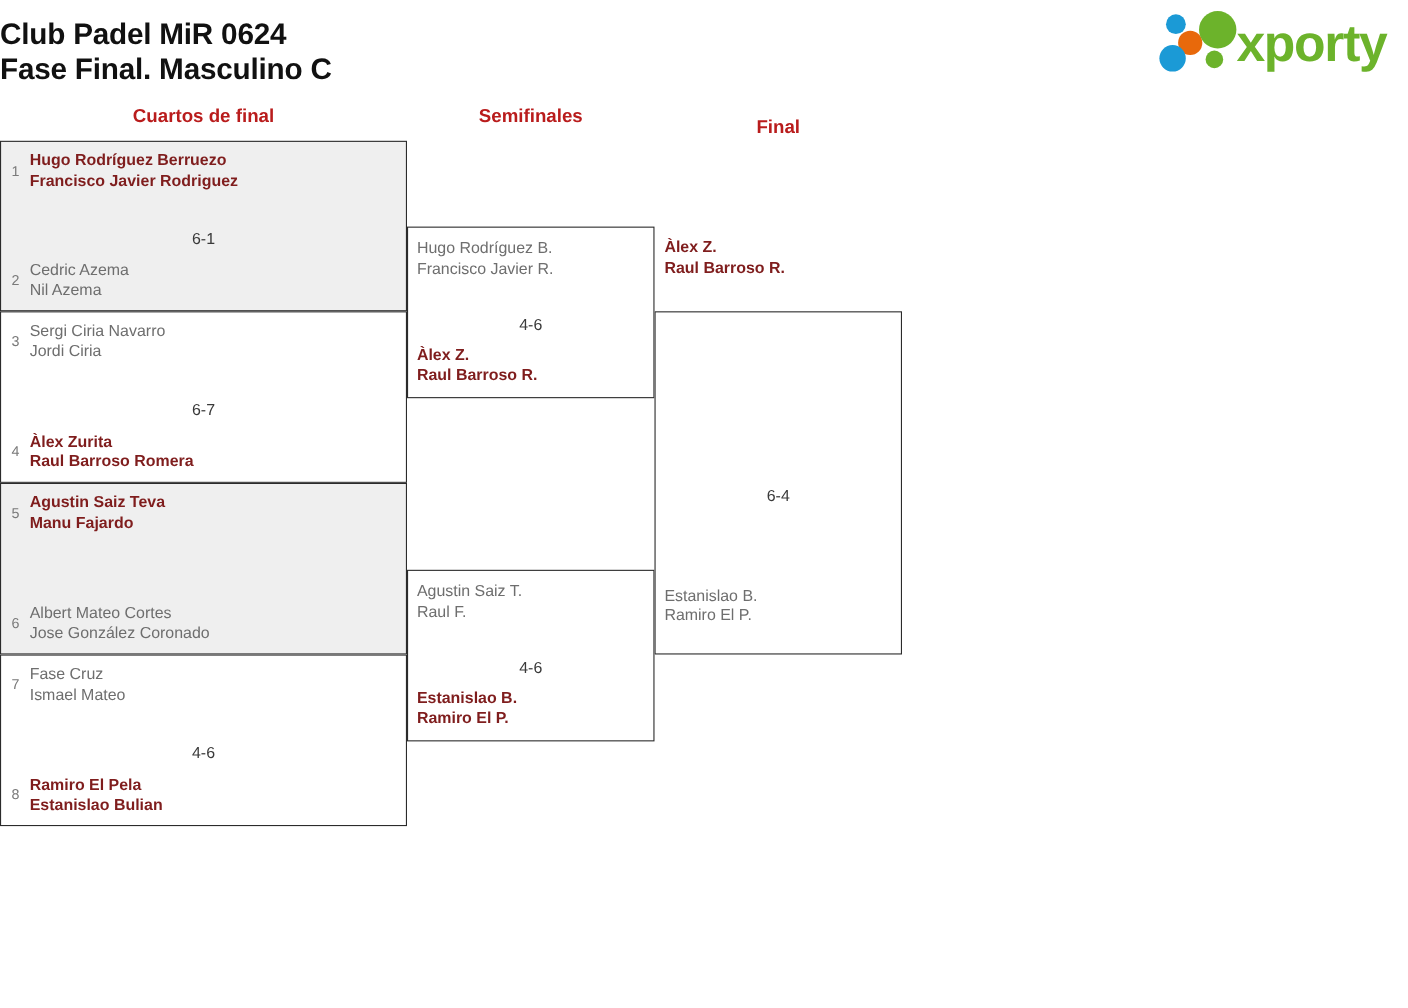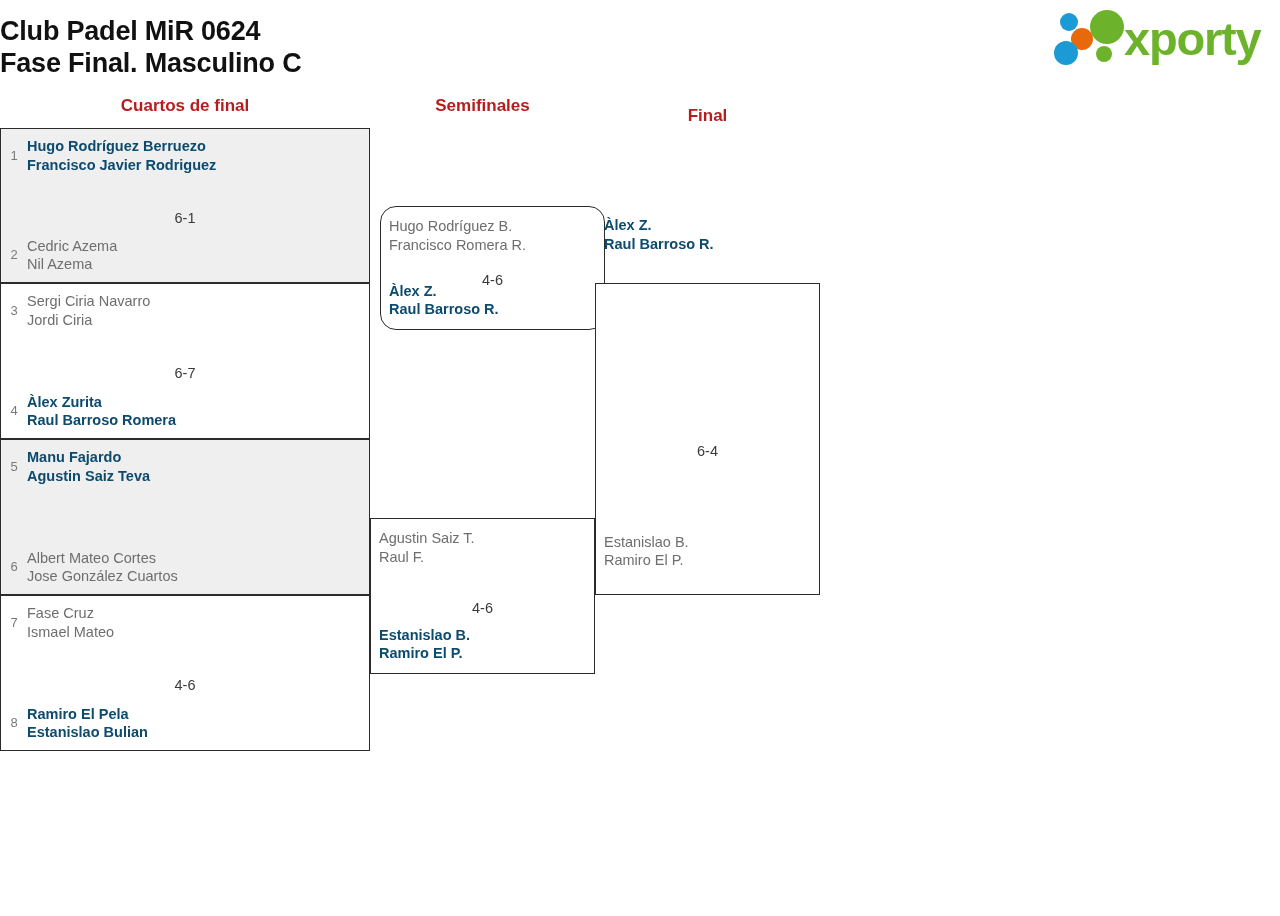--- a/index.html
+++ b/index.html
@@ -87,21 +87,21 @@
     padding-left: 26px;
     padding-right: 6px;
     line-height: 1.28;
     font-size: 14.5px;
   }
   .r1 .team { padding-left: 26px; }
   .team.top    { top: 8px; }
   .team.bottom { bottom: 8px; }
 
   .team .pname { display: block; white-space: nowrap; }
-  .team.winner .pname { color: #0c4a6e; font-weight: 700; }
+  .team.winner .pname { color: #7f1d1d; font-weight: 700; }
   .team.loser  .pname { color: #6e6e6e; font-weight: 400; }
 
   .seed {
     position: absolute;
     left: 6px;
     top: 50%;
     transform: translateY(-50%);
     font-size: 13px;
     color: #7a7a7a;
     font-weight: 400;
@@ -182,48 +182,48 @@
     <div class="team bottom winner">
       <span class="seed">4</span>
       <span class="pname">Àlex Zurita</span>
       <span class="pname">Raul Barroso Romera</span>
     </div>
   </div>
 
   <div class="match r1 shaded" style="left:0px; top:311px; width:370px; height:156px;">
     <div class="team top winner">
       <span class="seed">5</span>
+      <span class="pname">Agustin Saiz Teva</span>
       <span class="pname">Manu Fajardo</span>
-      <span class="pname">Agustin Saiz Teva</span>
     </div>
     <div class="team bottom loser">
       <span class="seed">6</span>
       <span class="pname">Albert Mateo Cortes</span>
-      <span class="pname">Jose González Cuartos</span>
+      <span class="pname">Jose González Coronado</span>
     </div>
   </div>
 
   <div class="match r1 plain" style="left:0px; top:467px; width:370px; height:156px;">
     <div class="team top loser">
       <span class="seed">7</span>
       <span class="pname">Fase Cruz</span>
       <span class="pname">Ismael Mateo</span>
     </div>
     <div class="score">4-6</div>
     <div class="team bottom winner">
       <span class="seed">8</span>
       <span class="pname">Ramiro El Pela</span>
       <span class="pname">Estanislao Bulian</span>
     </div>
   </div>
 
-  <div class="match rN plain" style="left:380px; top:78px; width:225px; height:124px;border-radius:16px;">
+  <div class="match rN plain" style="left:370px; top:78px; width:225px; height:156px;">
     <div class="team top loser">
       <span class="pname">Hugo Rodríguez B.</span>
-      <span class="pname">Francisco Romera R.</span>
+      <span class="pname">Francisco Javier R.</span>
     </div>
     <div class="score">4-6</div>
     <div class="team bottom winner">
       <span class="pname">Àlex Z.</span>
       <span class="pname">Raul Barroso R.</span>
     </div>
   </div>
 
   <div class="match rN plain" style="left:370px; top:390px; width:225px; height:156px;">
     <div class="team top loser">

